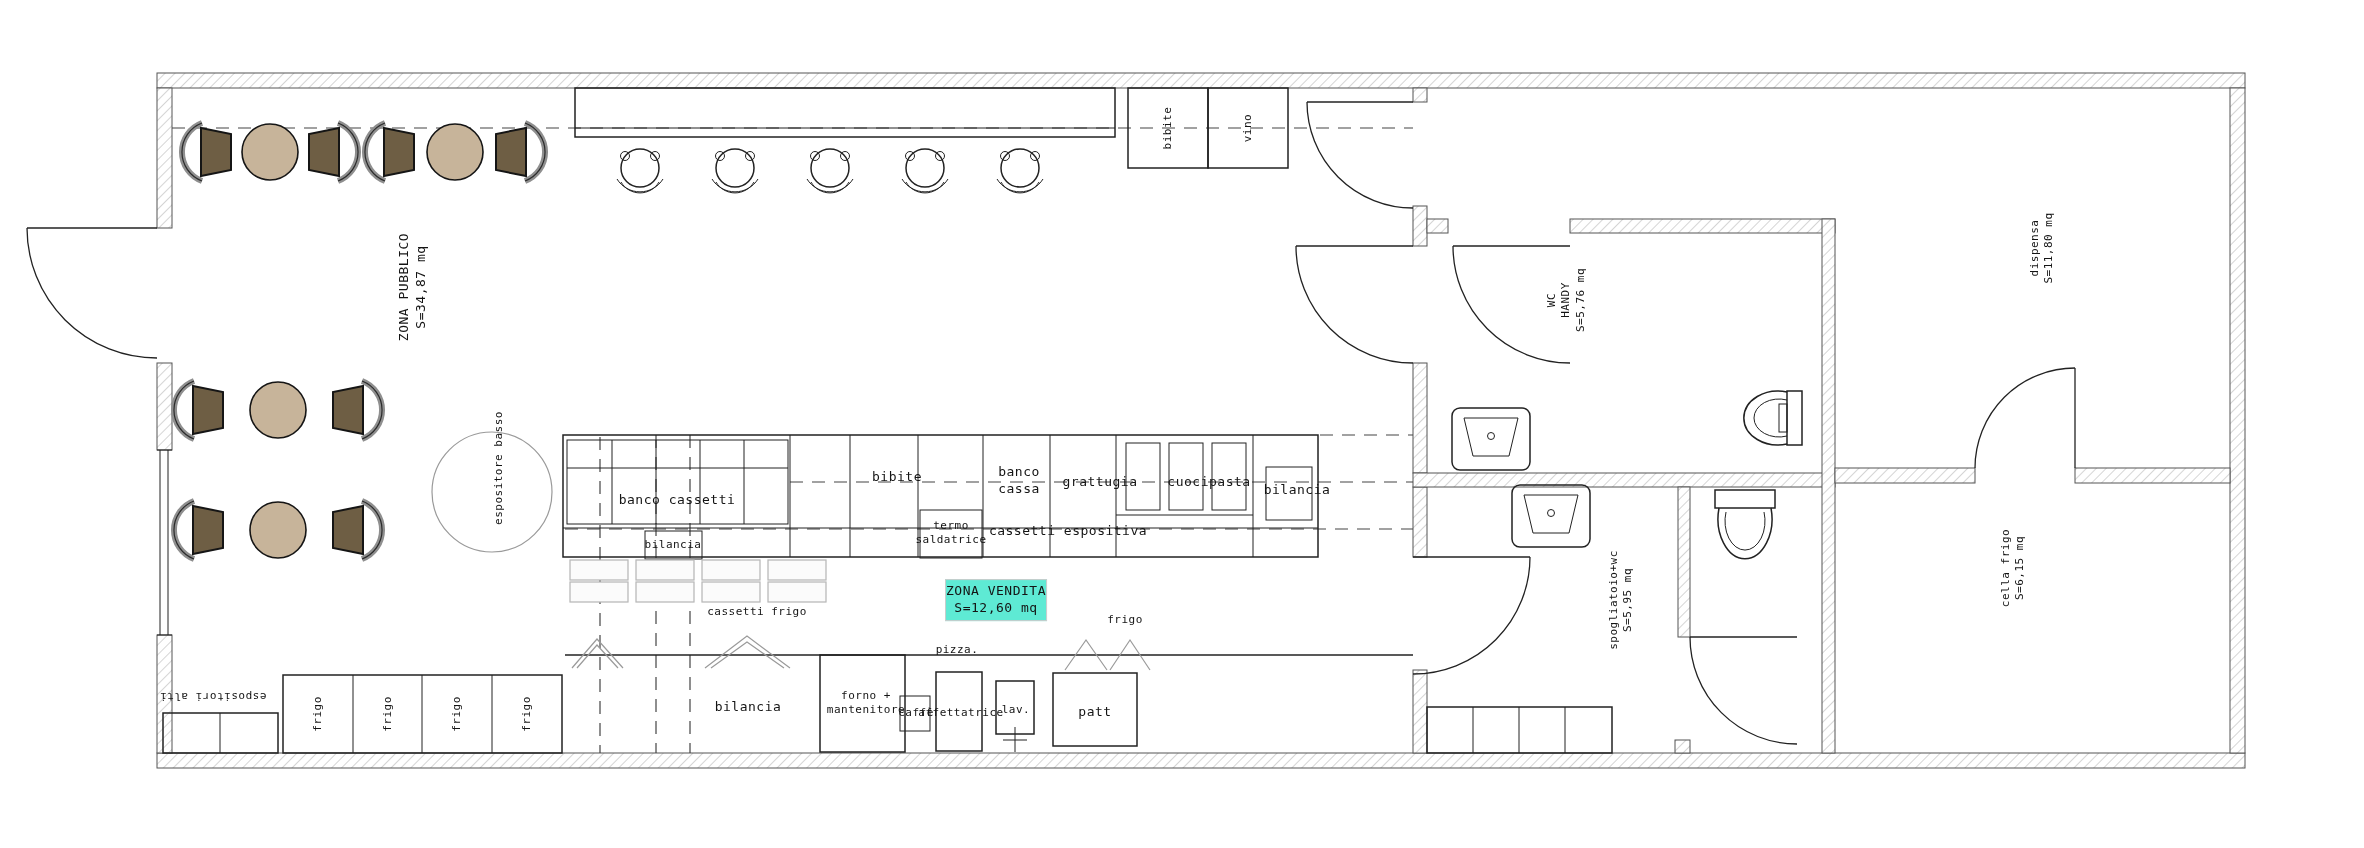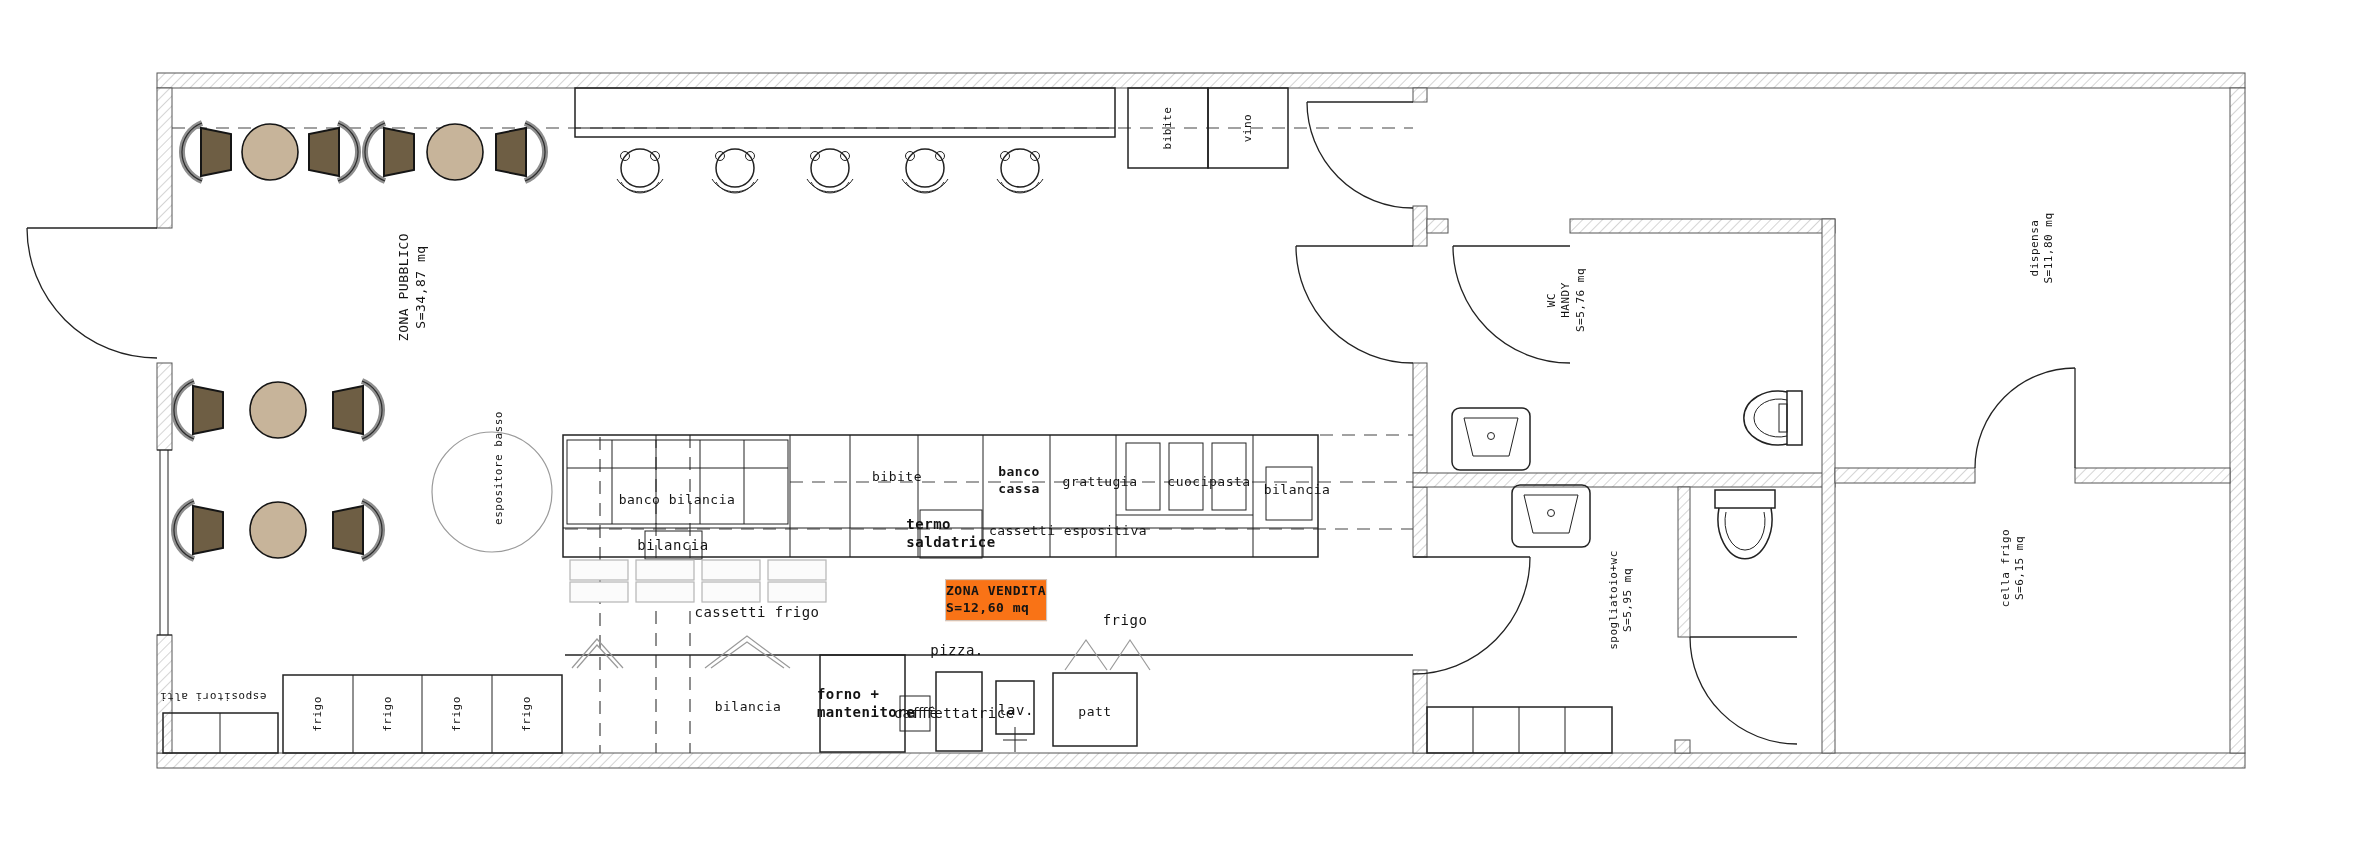--- a/index.html
+++ b/index.html
@@ -4,23 +4,23 @@
 <style>
   html,body{margin:0;padding:0;background:#fff;}
   .plan{position:relative;width:2364px;height:848px;background:#fff;overflow:hidden;
         font-family:"DejaVu Sans Mono",monospace;}
   .plan svg{position:absolute;left:0;top:0;}
   .lbl{position:absolute;transform:translate(-50%,-50%);font:13px "DejaVu Sans Mono",monospace;
        color:#141414;white-space:pre-line;text-align:center;line-height:1.3;letter-spacing:.5px;}
   .v{transform:translate(-50%,-50%) rotate(-90deg);}
   .r180{transform:translate(-50%,-50%) rotate(180deg);}
   .s11{font-size:11px;}
-  .s12{font-size:14px;}
-  .tl{text-align:left;font-weight:bold;}
-  .boxed{border:1px solid #ccc;background:#f97316;padding:3px 0;}
+  .s12{font-size:11px;}
+  .tl{text-align:center;}
+  .boxed{border:1px solid #ccc;background:#5eead4;padding:3px 0;}
   .ln{stroke:#222;stroke-width:1.5;fill:none;}
   .t{stroke:#222;stroke-width:1;fill:none;}
   .door{stroke:#222;stroke-width:1.3;fill:none;}
   .dash{stroke:#444;stroke-width:1.2;fill:none;stroke-dasharray:13 9;}
   .gray{stroke:#9a9a9a;stroke-width:1.2;fill:none;}
   .drawer{stroke:#b5b5b5;stroke-width:1.2;fill:#fbfbfb;}
   .wall{fill:url(#hatch);stroke:#555;stroke-width:1;}
 </style>
 </head>
 <body>
@@ -276,21 +276,21 @@
 S=34,87 mq</div>
 <div class="lbl v s11" style="left:499px;top:468px">espositore basso</div>
 <div class="lbl r180 s11" style="left:213px;top:696px">espositori alti</div>
 <div class="lbl v s11" style="left:318px;top:714px">frigo</div>
 <div class="lbl v s11" style="left:388px;top:714px">frigo</div>
 <div class="lbl v s11" style="left:457px;top:714px">frigo</div>
 <div class="lbl v s11" style="left:527px;top:714px">frigo</div>
 <div class="lbl v s11" style="left:1168px;top:128px">bibite</div>
 <div class="lbl v s11" style="left:1248px;top:128px">vino</div>
 
-<div class="lbl" style="left:677px;top:500px">banco bilancia</div>
+<div class="lbl" style="left:677px;top:500px">banco cassetti</div>
 <div class="lbl s12" style="left:673px;top:545px">bilancia</div>
 <div class="lbl" style="left:897px;top:477px">bibite</div>
 <div class="lbl s12 tl" style="left:951px;top:533px">termo
 saldatrice</div>
 <div class="lbl tl" style="left:1019px;top:481px">banco
 cassa</div>
 <div class="lbl" style="left:1100px;top:482px">grattugia</div>
 <div class="lbl" style="left:1068px;top:531px">cassetti espositiva</div>
 <div class="lbl" style="left:1209px;top:482px">cuocipasta</div>
 <div class="lbl" style="left:1297px;top:490px">bilancia</div>

